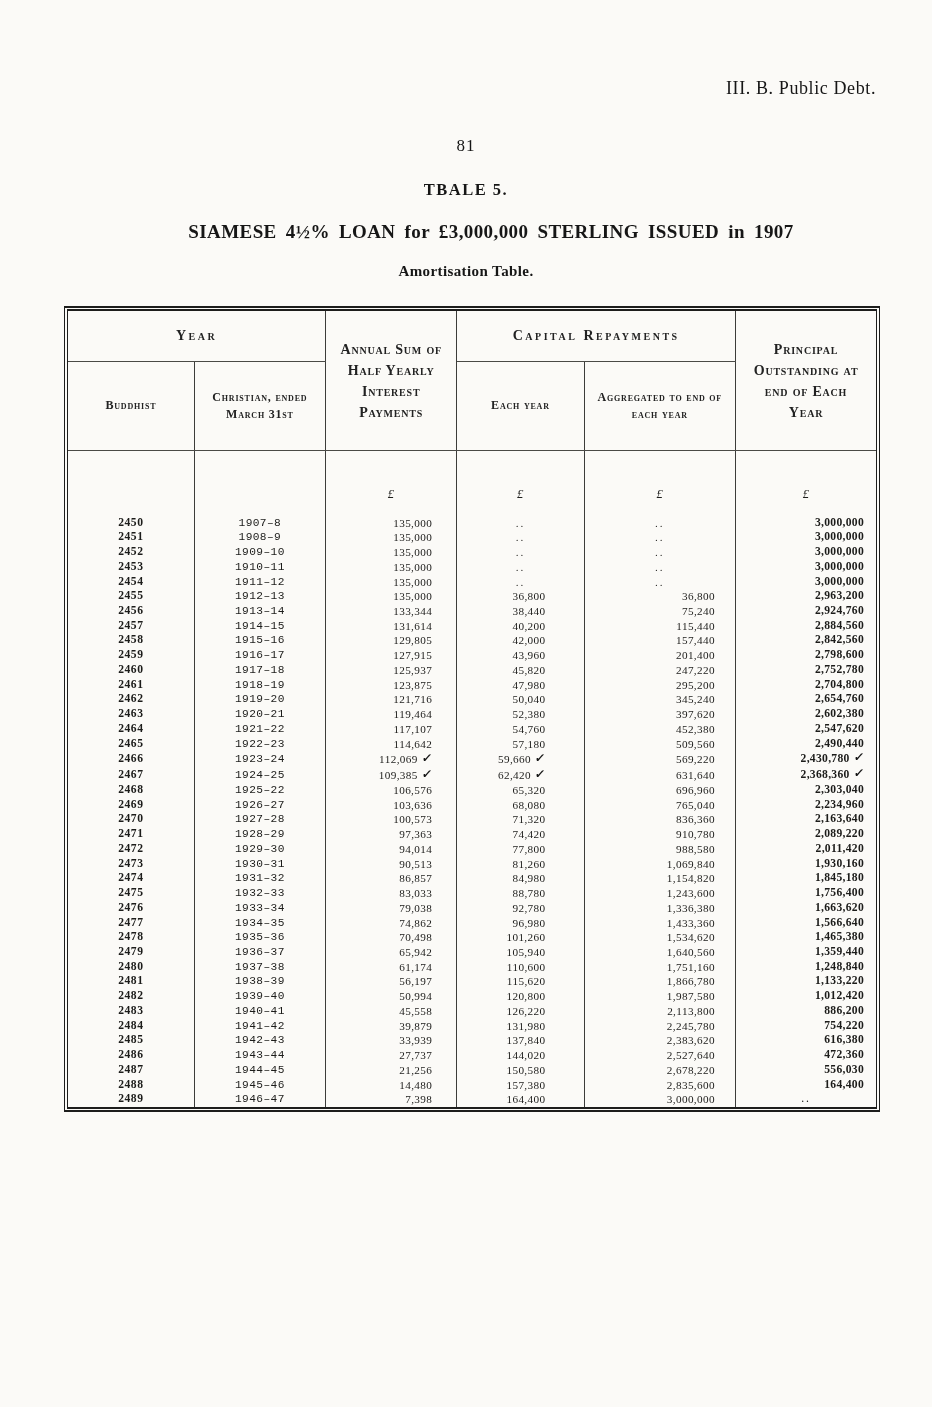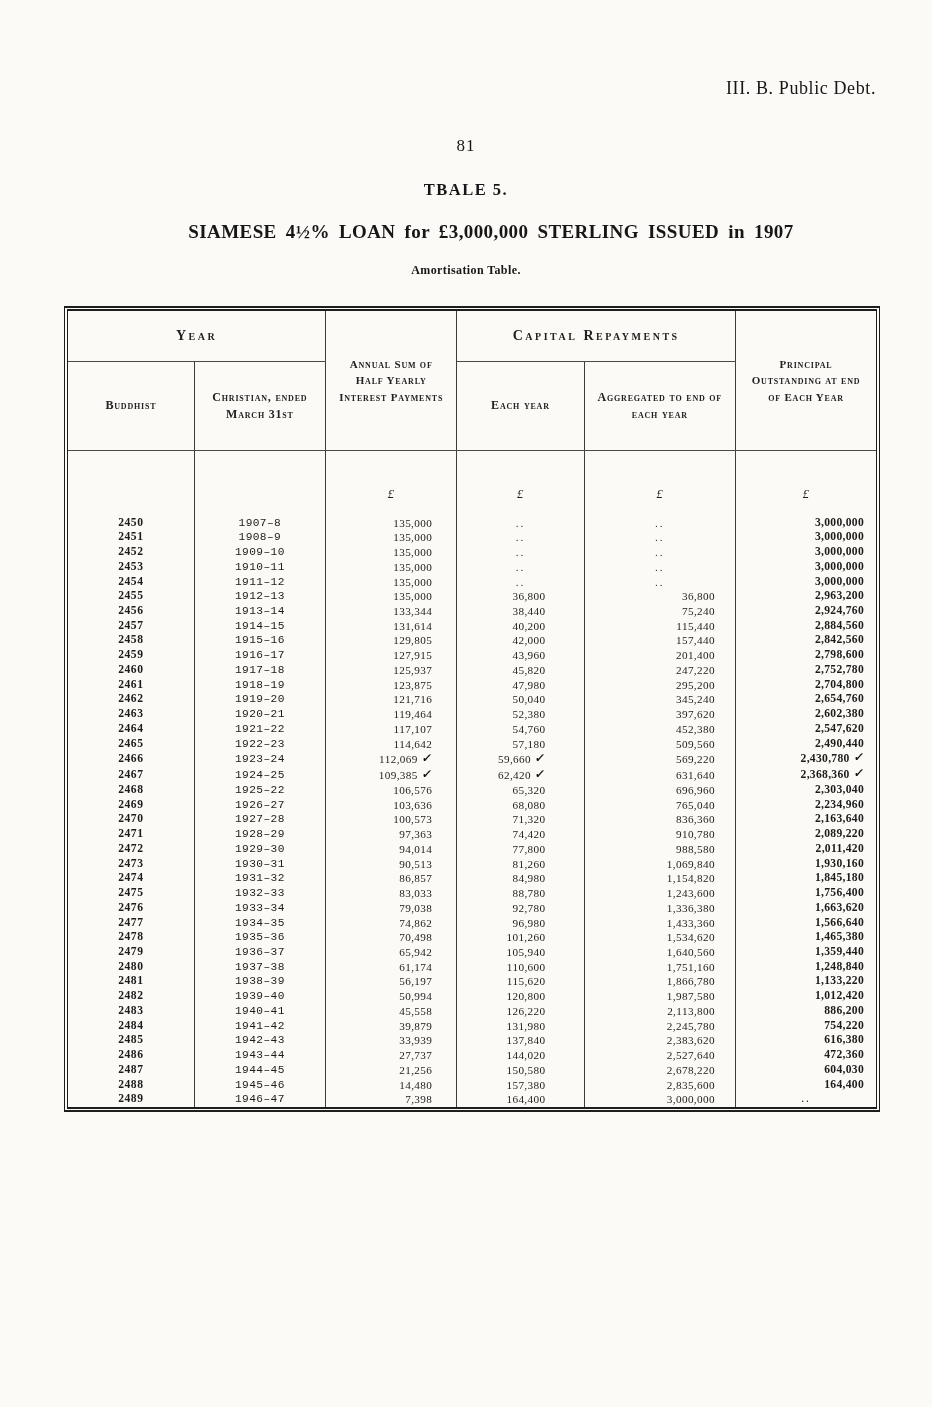--- a/index.html
+++ b/index.html
@@ -20,21 +20,21 @@
   .table-label{
     position:absolute;top:180px;left:0;width:100%;
     text-align:center;font-size:16.5px;font-weight:700;letter-spacing:1.5px;
   }
   .doc-title{
     position:absolute;top:221px;left:0;width:100%;
     text-align:center;font-size:19px;font-weight:700;letter-spacing:.4px;word-spacing:4px;padding-left:25px;
   }
   .doc-subtitle{
     position:absolute;top:263px;left:0;width:100%;
-    text-align:center;font-size:12px;font-weight:700;letter-spacing:.4px;
+    text-align:center;font-size:15px;font-weight:700;letter-spacing:.4px;
   }
   .table-frame{
     position:absolute;left:64px;top:306px;width:816px;height:806px;
     box-sizing:border-box;border:5px double #1d1d1c;border-left-width:4px;border-right-width:4px;
   }
   table{
     width:100%;height:100%;border-collapse:collapse;table-layout:fixed;
     font-family:"Liberation Serif","DejaVu Serif",serif;
   }
   col.c-b{width:125px}col.c-c{width:130px}col.c-i{width:130px}
@@ -47,21 +47,21 @@
     border-bottom:1px solid #4a4a46;
     margin-top:36px;
   }
   .sub-head{
     height:88px;vertical-align:middle;text-align:center;
     font-variant:small-caps;font-size:12px;letter-spacing:.8px;line-height:1.45;
     border-bottom:1px solid #4a4a46;padding:0 8px;
   }
   .span-head{
     vertical-align:middle;text-align:center;
-    font-variant:small-caps;font-size:11px;letter-spacing:.8px;line-height:1.5;
+    font-variant:small-caps;font-size:14px;letter-spacing:.8px;line-height:1.5;
     border-bottom:1px solid #4a4a46;padding:0 10px;
   }
   td{
     font-size:11.2px;line-height:14px;height:14px;
     letter-spacing:.4px;color:#1c1c1a;padding:0;
     overflow:hidden;white-space:nowrap;
   }
   tr.currency-row td{
     padding-top:34px;padding-bottom:13px;text-align:center;
     font-size:12.5px;font-style:italic;height:auto;
@@ -418,21 +418,21 @@
           <td class="col-e vr"><span>144,020</span></td>
           <td class="col-a vr"><span>2,527,640</span></td>
           <td class="col-p"><span>472,360</span></td>
         </tr>
         <tr>
           <td class="col-b vr"><span>2487</span></td>
           <td class="col-c vr"><span>1944–45</span></td>
           <td class="col-i vr"><span>21,256</span></td>
           <td class="col-e vr"><span>150,580</span></td>
           <td class="col-a vr"><span>2,678,220</span></td>
-          <td class="col-p"><span>604,030</span></td>
+          <td class="col-p"><span>556,030</span></td>
         </tr>
         <tr>
           <td class="col-b vr"><span>2488</span></td>
           <td class="col-c vr"><span>1945–46</span></td>
           <td class="col-i vr"><span>14,480</span></td>
           <td class="col-e vr"><span>157,380</span></td>
           <td class="col-a vr"><span>2,835,600</span></td>
           <td class="col-p"><span>164,400</span></td>
         </tr>
         <tr>

